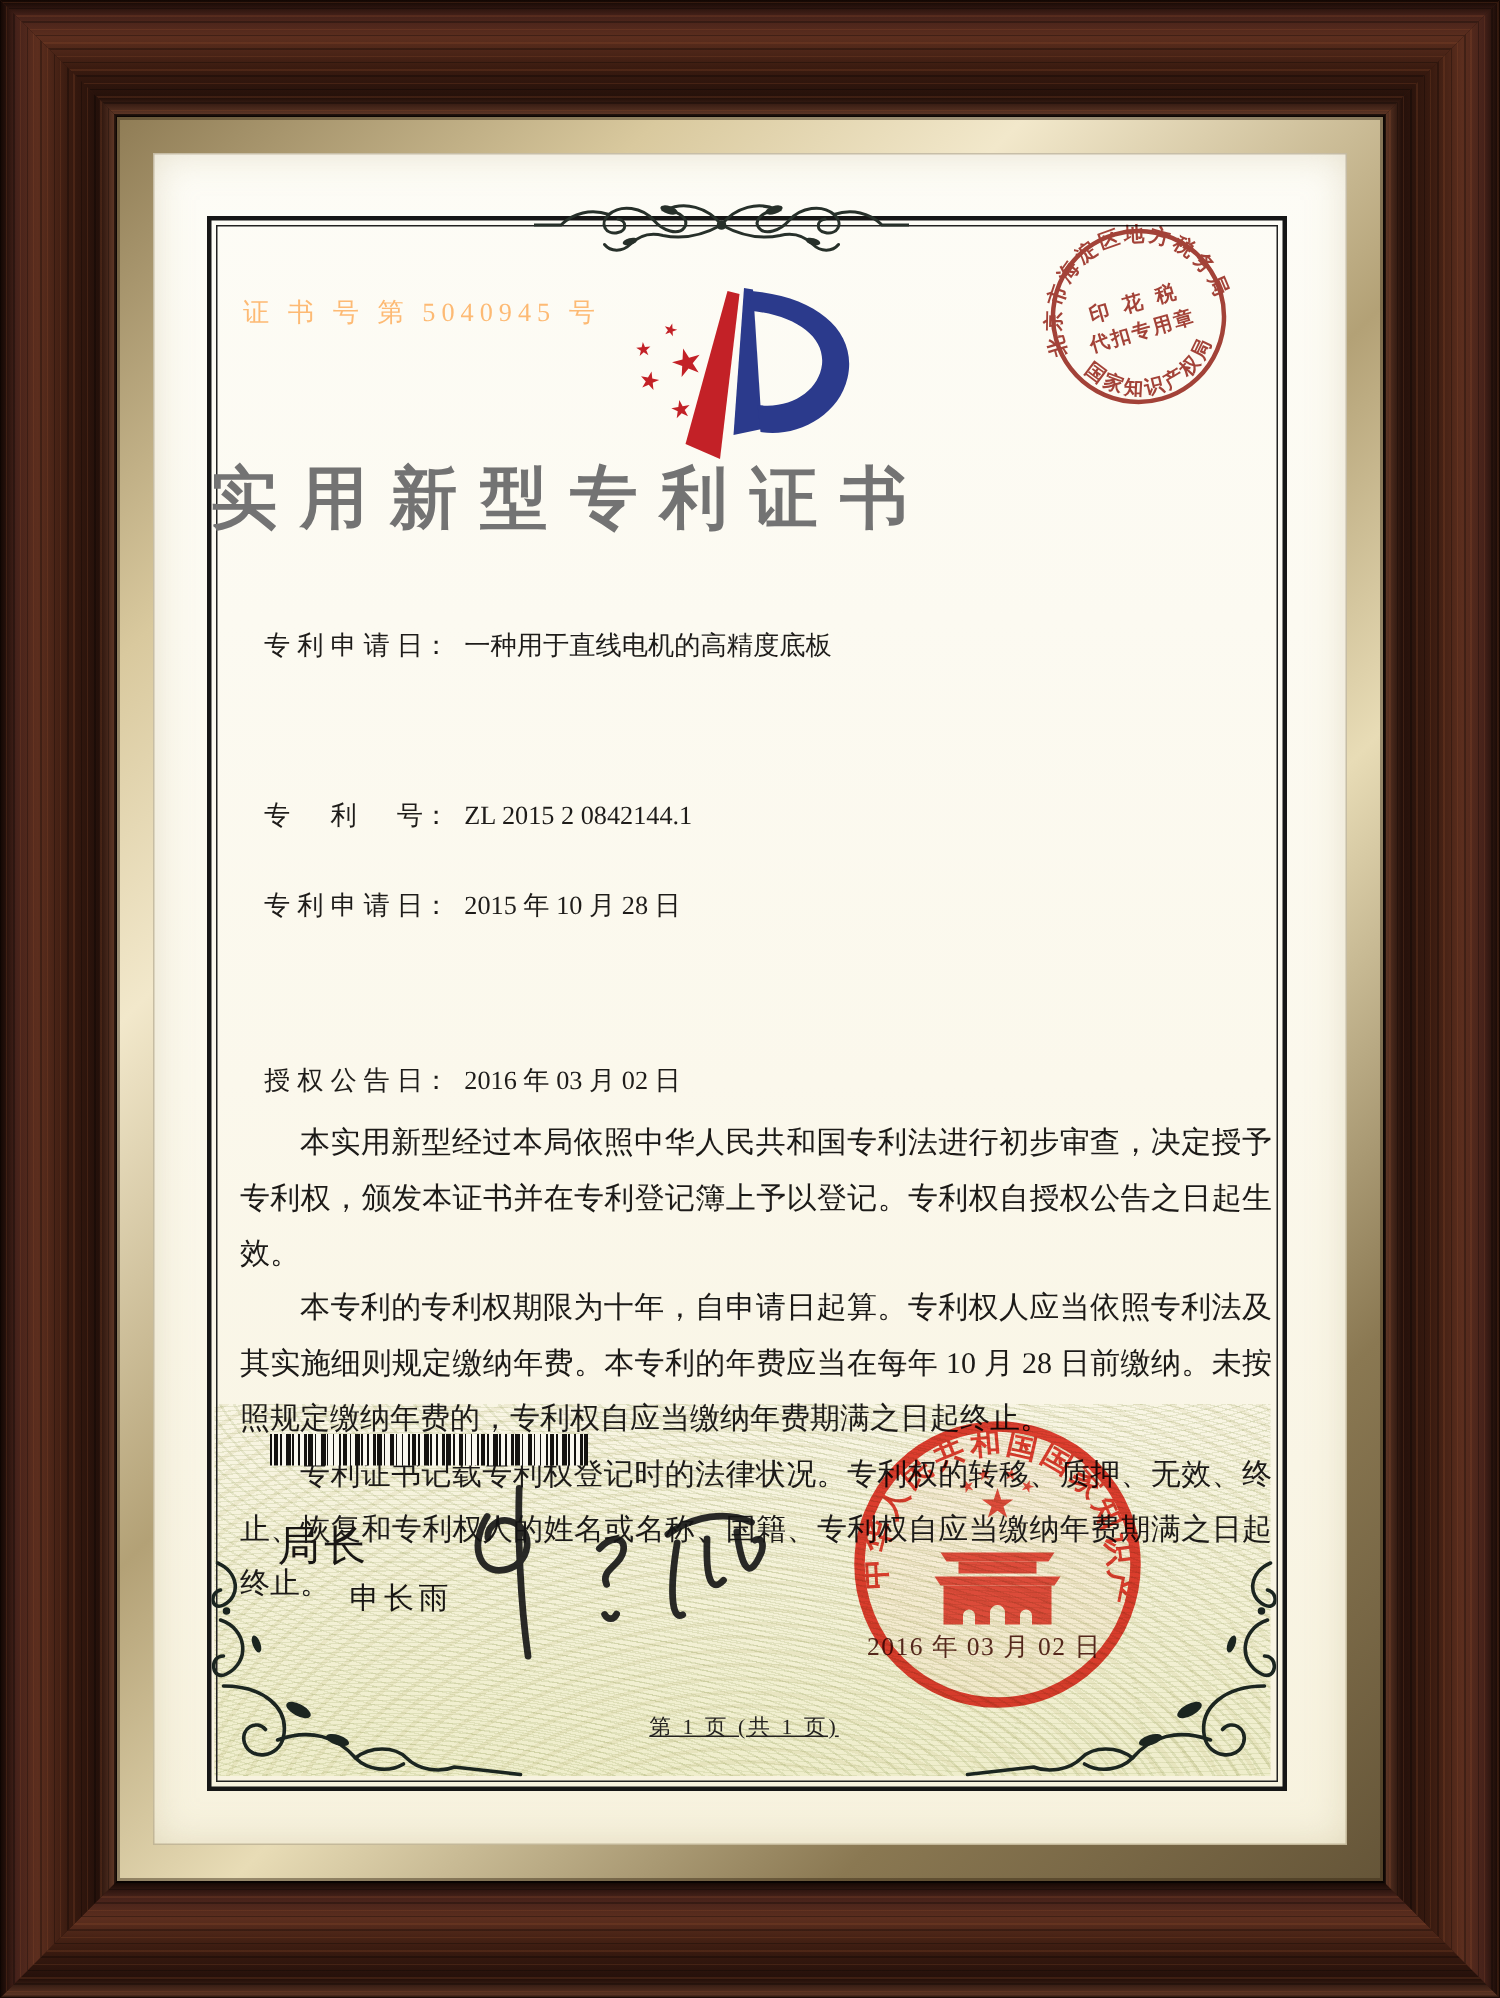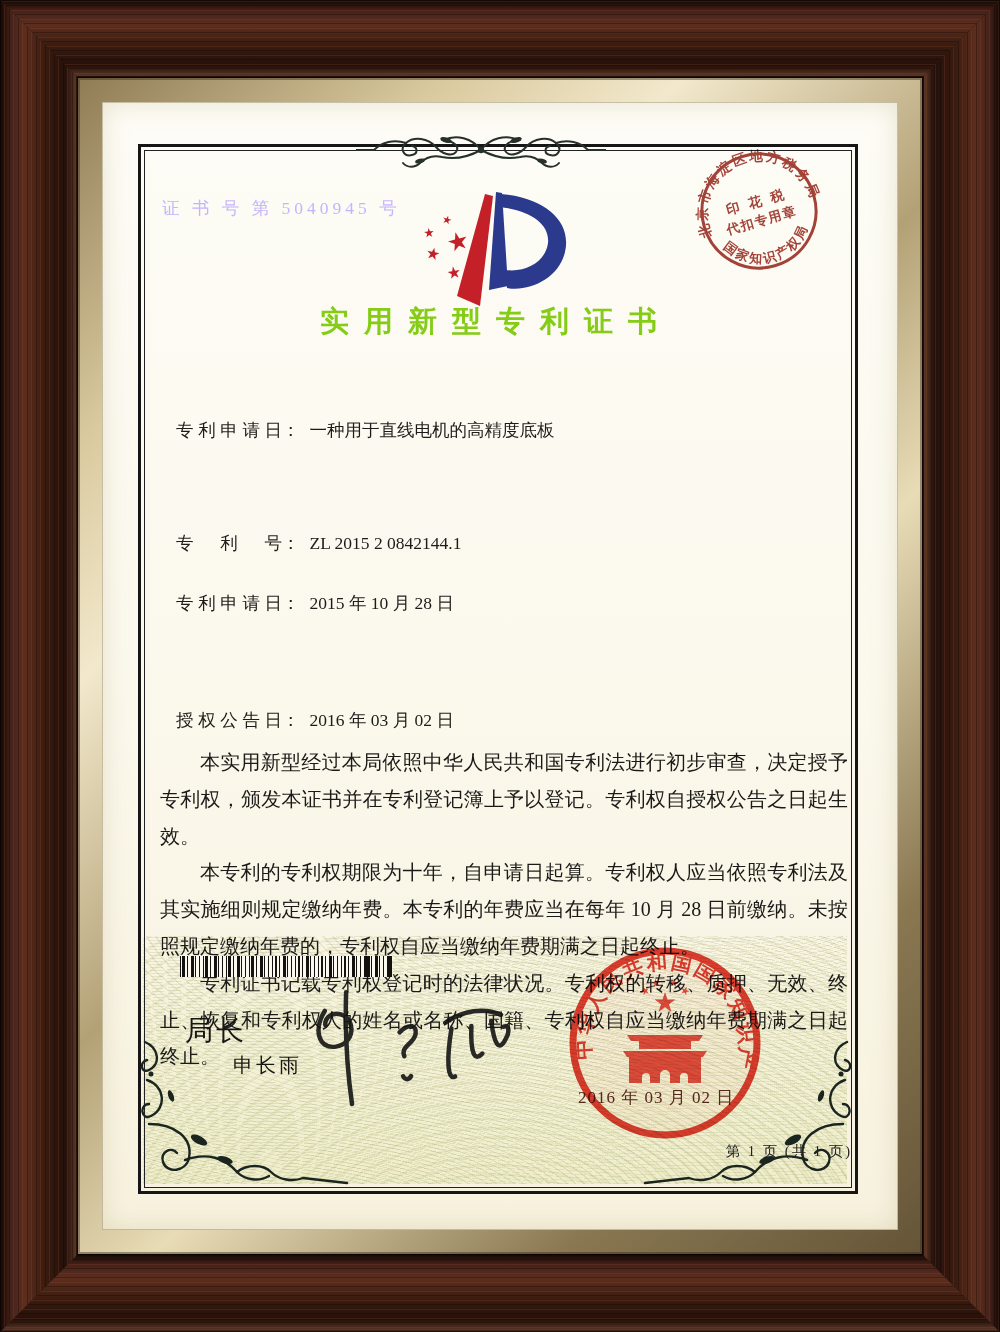--- a/index.html
+++ b/index.html
@@ -44,43 +44,43 @@
     border:1px solid #222;}
   
   .guilloche{position:absolute;left:143px;top:936px;width:704px;height:248px;
     background:
       repeating-radial-gradient(ellipse 620px 230px at 18% 118%, rgba(135,148,75,.17) 0 2px, rgba(0,0,0,0) 2px 8px),
       repeating-radial-gradient(ellipse 700px 260px at 82% -18%, rgba(135,148,75,.15) 0 2px, rgba(0,0,0,0) 2px 9px),
       repeating-radial-gradient(ellipse 500px 420px at 50% 160%, rgba(170,160,90,.12) 0 3px, rgba(0,0,0,0) 3px 11px),
       linear-gradient(180deg, rgba(246,244,215,.15), rgba(233,234,190,.6));}
   
   .abs{position:absolute;}
-  .cert-no{left:162px;top:196px;font-size:17.5px;letter-spacing:4px;color:#c4b5fd;}
-  .cert-title{left:140px;top:302px;width:712px;text-align:center;font-size:29px;
-    font-weight:700;letter-spacing:15px;color:#84cc16;}
+  .cert-no{left:162px;top:196px;font-size:17.5px;letter-spacing:4px;color:#fdba74;}
+  .cert-title{left:140px;top:302px;width:712px;font-size:45px;
+    font-weight:700;letter-spacing:15px;color:#737373;}
   .field{left:176px;font-size:17.5px;color:#1e1c1a;white-space:nowrap;}
   .field .lbl{display:inline-block;width:106px;text-align:justify;text-align-last:justify;}
   .field .sep{display:inline-block;margin-right:10px;}
   .paras{left:160px;top:744px;width:688px;font-size:20px;line-height:1.84;
     color:#1c1a18;text-align:justify;}
   .paras p{margin:0;text-indent:2em;}
   .barcode{left:180px;top:956px;width:212px;height:21px;
     background:repeating-linear-gradient(90deg,
       #14120f 0 1.5px,#faf8ef 1.5px 2.5px,
       #14120f 2.5px 5.5px,#faf8ef 5.5px 7px,
       #14120f 7px 8px,#faf8ef 8px 11px,
       #14120f 11px 14px,#faf8ef 14px 15px,
       #14120f 15px 16px,#faf8ef 16px 19px,
       #14120f 19px 20px,#faf8ef 20px 23px);}
   .officer-label{left:185px;top:1012px;font-size:28px;color:#181614;letter-spacing:3px;}
   .officer-name{left:185px;top:1052px;font-size:20px;color:#181614;letter-spacing:3px;margin-left:48px;}
   .seal-date{left:578px;top:1086px;width:200px;font-size:17px;letter-spacing:1px;
     color:#54281c;z-index:6;}
-  .footer{left:140px;top:1142px;width:712px;text-align:right;font-size:14.5px;
-    letter-spacing:2px;color:#242220;}
+  .footer{left:140px;top:1142px;width:712px;text-align:center;font-size:14.5px;
+    letter-spacing:2px;color:#242220;text-decoration:underline;}
   .sig-svg{left:296px;top:980px;z-index:6;}
   .seal-svg{left:565px;top:943px;z-index:7;mix-blend-mode:multiply;opacity:.94;}
   .tax-svg{left:694px;top:146px;transform:rotate(-16deg);mix-blend-mode:multiply;opacity:.88;}
   .logo-svg{left:402px;top:190px;}
   .orn-top{left:356px;top:126px;}
   .orn-bl{left:141px;top:1040px;}
   .orn-br{left:641px;top:1040px;}
 </style>
 </head>
 <body>

